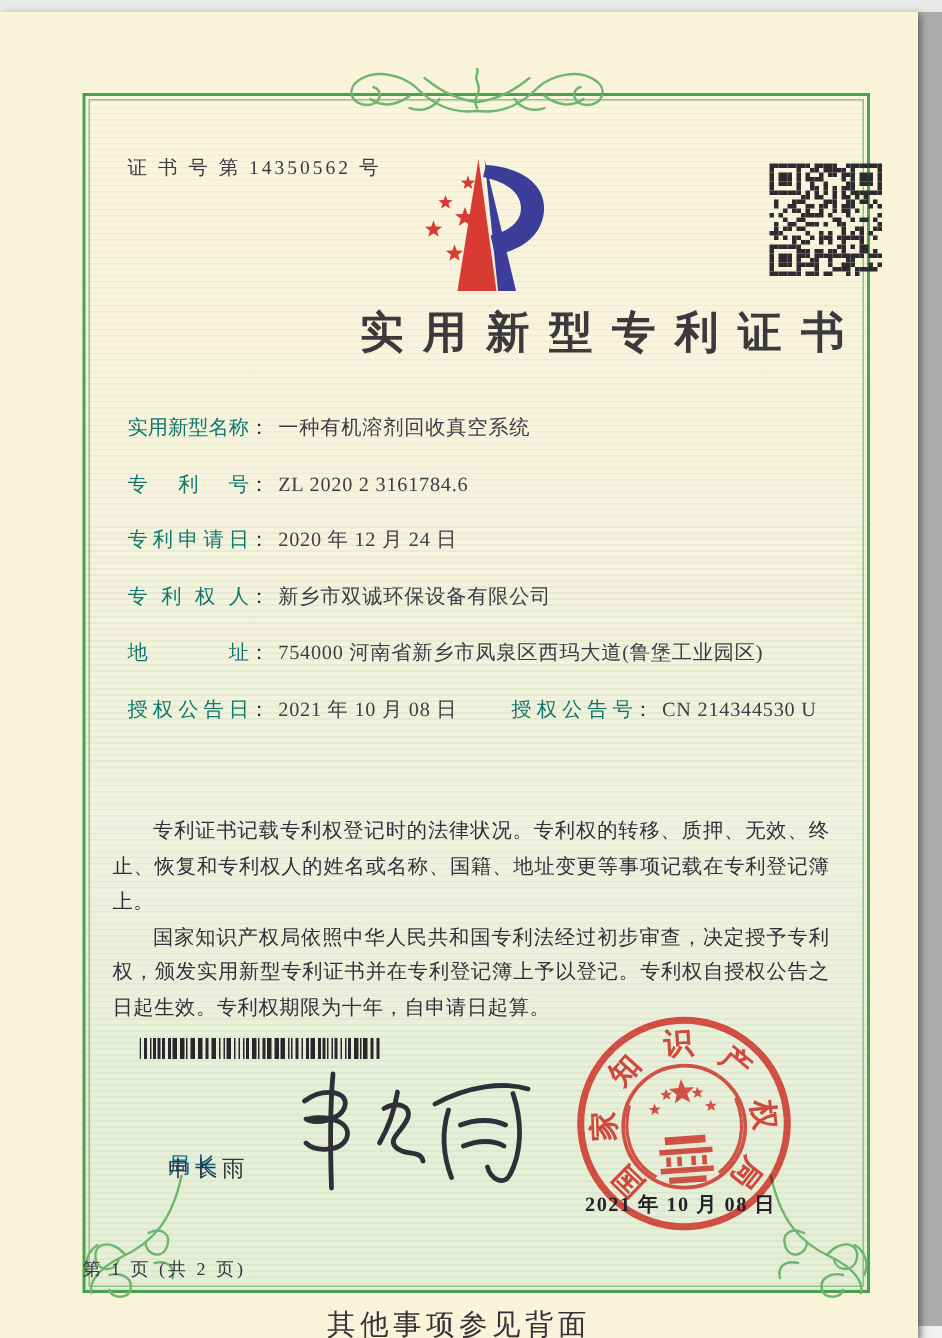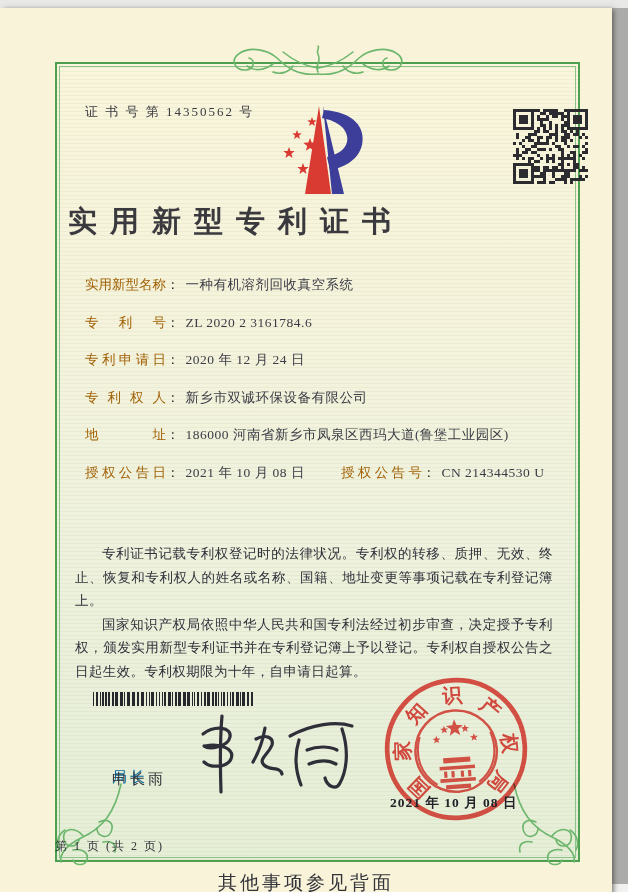--- a/index.html
+++ b/index.html
@@ -29,26 +29,26 @@
   .flourish-br{position:absolute;right:-6px;bottom:-8px;transform:scaleX(-1);}
   
   .bleed{
     position:absolute;left:112px;top:74px;width:214px;height:214px;border-radius:50%;
     border:10px solid rgba(215,110,105,.10);filter:blur(2px);
   }
   .cert-no{position:absolute;left:85px;top:95px;font-size:13px;letter-spacing:2px;color:#3a3a40;}
   .logo{position:absolute;left:252px;top:94px;}
   .qr{position:absolute;left:512px;top:100px;}
   .title{
-    position:absolute;left:55px;top:194px;width:521px;text-align:left;
+    position:absolute;left:55px;top:194px;width:521px;text-align:right;
     font-size:29px;font-weight:600;letter-spacing:13px;color:#3a3a3e;text-indent:13px;
   }
   .fields{position:absolute;left:85px;top:268px;width:460px;}
   .field-row{height:37.6px;font-size:13.5px;color:#33333a;white-space:nowrap;}
-  .flabel{display:inline-block;width:81px;text-align:justify;text-align-last:justify;color:#a16207;}
+  .flabel{display:inline-block;width:81px;text-align:justify;text-align-last:justify;color:#0f766e;}
   .fcolon{display:inline-block;margin-right:6px;color:#2e2e34;}
   .fvalue{color:#3c3c46;letter-spacing:.5px;}
   .pair2{margin-left:36px;}
   .body-text{position:absolute;left:75px;top:534px;width:478px;font-size:13.5px;line-height:23.5px;color:#30303a;}
   .body-text p{margin:0;text-indent:2em;text-align:justify;letter-spacing:.4px;}
   .barcode{position:absolute;left:93px;top:684px;}
   .signer-title{position:absolute;left:112px;top:728px;font-size:15px;letter-spacing:3px;color:#0369a1;margin-top:32px;}
   .signer-name{position:absolute;left:112px;top:762px;font-size:15px;letter-spacing:3px;color:#33333a;}
   .signature{position:absolute;left:186px;top:700px;}
   .seal{position:absolute;left:383px;top:668px;mix-blend-mode:multiply;transform:rotate(-4deg);}
@@ -446,21 +446,21 @@
     <div class="field-row">
       <span class="flabel">专利号</span><span class="fcolon">：</span><span class="fvalue">ZL 2020 2 3161784.6</span>
     </div>
     <div class="field-row">
       <span class="flabel">专利申请日</span><span class="fcolon">：</span><span class="fvalue">2020 年 12 月 24 日</span>
     </div>
     <div class="field-row">
       <span class="flabel">专利权人</span><span class="fcolon">：</span><span class="fvalue">新乡市双诚环保设备有限公司</span>
     </div>
     <div class="field-row">
-      <span class="flabel">地址</span><span class="fcolon">：</span><span class="fvalue">186000 河南省新乡市凤泉区西玛大道(鲁堡工业园区)</span>
+      <span class="flabel">地址</span><span class="fcolon">：</span><span class="fvalue">754000 河南省新乡市凤泉区西玛大道(鲁堡工业园区)</span>
     </div>
     <div class="field-row">
       <span class="flabel">授权公告日</span><span class="fcolon">：</span><span class="fvalue">2021 年 10 月 08 日</span><span class="pair2"><span class="flabel">授权公告号</span><span class="fcolon">：</span><span class="fvalue">CN 214344530 U</span></span>
     </div>
   </div>
 
   <div class="body-text">
     <p>专利证书记载专利权登记时的法律状况。专利权的转移、质押、无效、终止、恢复和专利权人的姓名或名称、国籍、地址变更等事项记载在专利登记簿上。</p>
     <p>国家知识产权局依照中华人民共和国专利法经过初步审查，决定授予专利权，颁发实用新型专利证书并在专利登记簿上予以登记。专利权自授权公告之日起生效。专利权期限为十年，自申请日起算。</p>
   </div>

